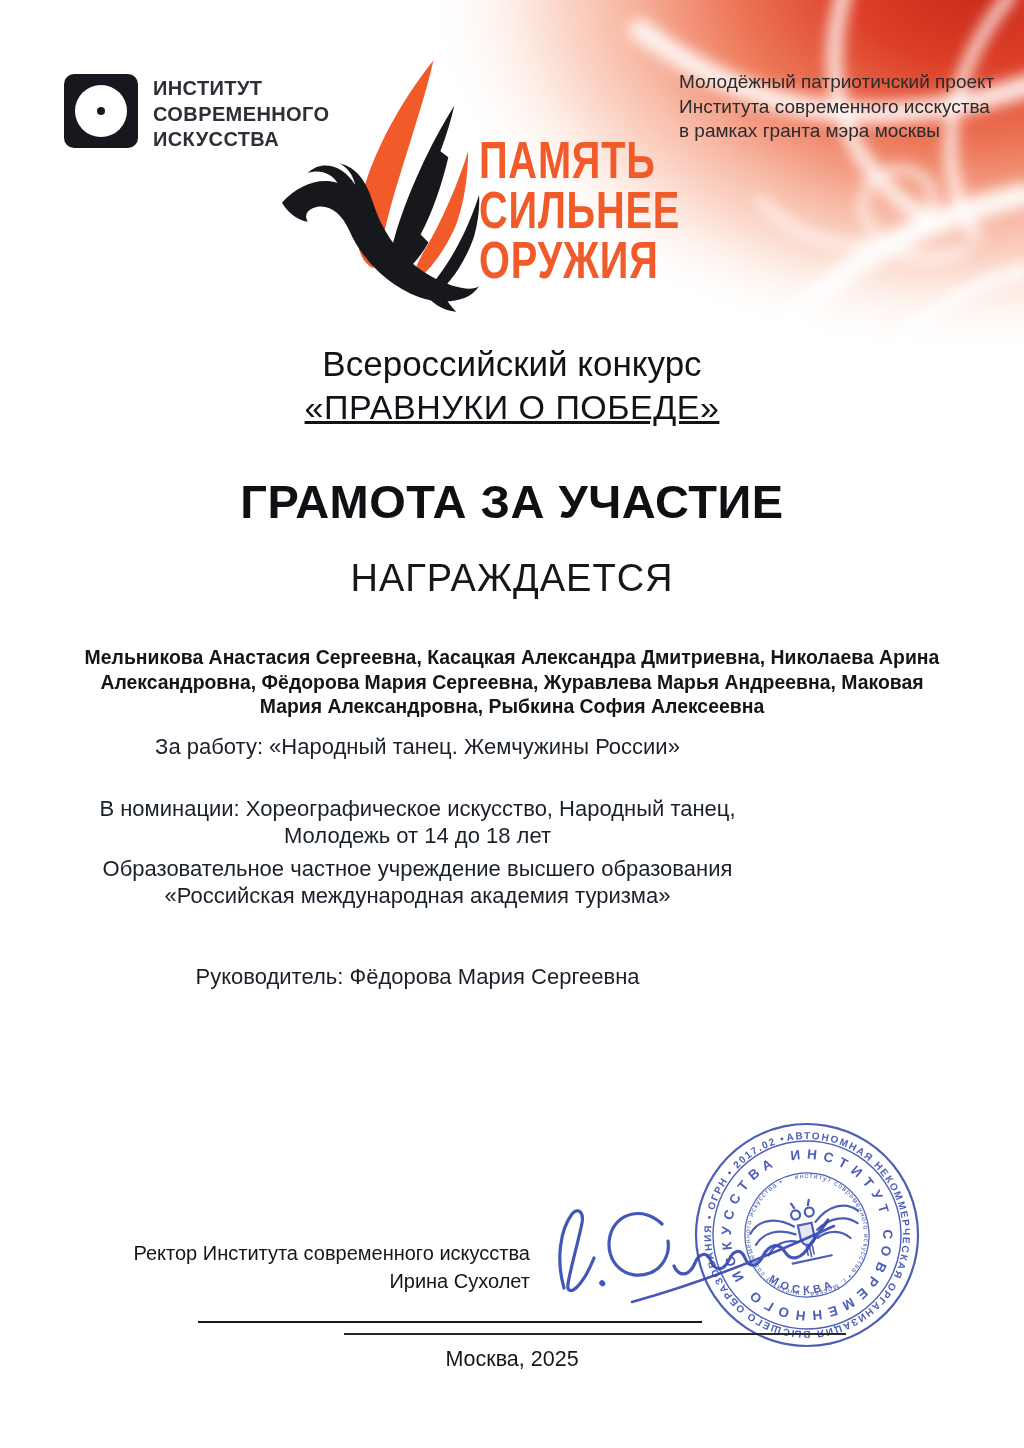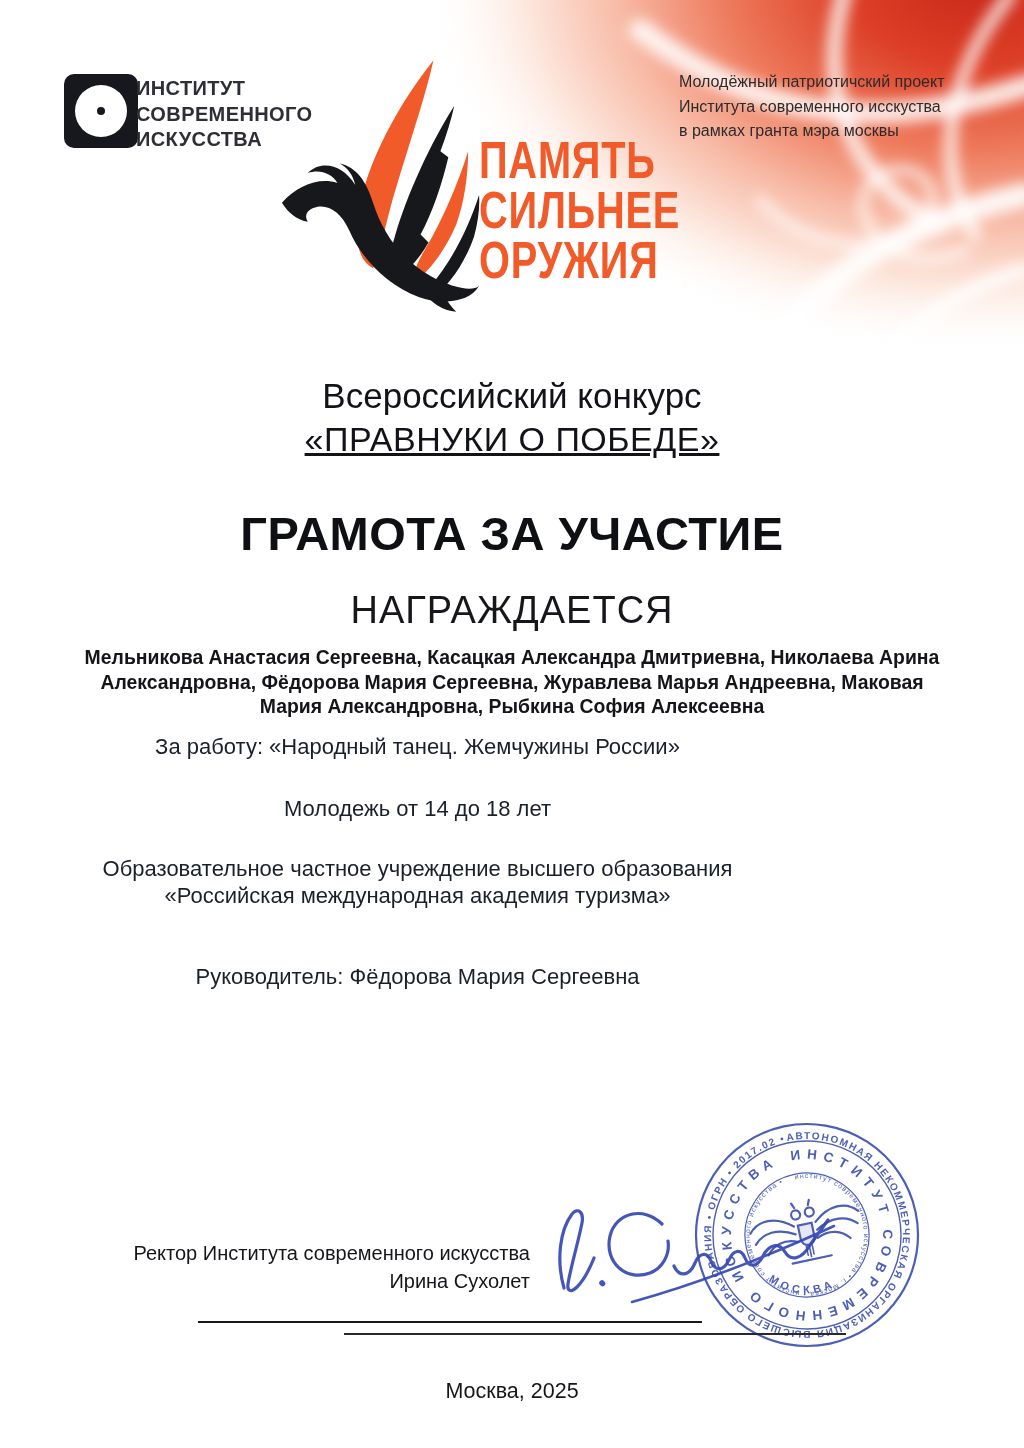--- a/index.html
+++ b/index.html
@@ -13,34 +13,34 @@
   }
   .abs { position:absolute; }
 
   
   .flare { position:absolute; top:0; right:0; width:1024px; height:470px; pointer-events:none; }
 
   
   .isa-logo { left:64px; top:74px; width:74px; height:74px; background:#17181d; border-radius:10px; }
   .isa-logo .circle { position:absolute; left:11px; top:11px; width:52px; height:52px; background:#fff; border-radius:50%; }
   .isa-logo .dot { position:absolute; left:33px; top:33px; width:8px; height:8px; background:#17181d; border-radius:50%; }
-  .isa-name { left:136px; top:76px; font-size:20px; font-weight:700; color:#2E2F36; line-height:25.5px; letter-spacing:0.4px; }
+  .isa-name { left:153px; top:76px; font-size:20px; font-weight:700; color:#2E2F36; line-height:25.5px; letter-spacing:0.4px; }
 
   
   .dove { left:274px; top:56px; width:208px; height:258px; }
 
   
   .brand { left:479px; top:136px; font-size:51px; line-height:50px; font-weight:700;
            color:#F15A29; letter-spacing:1px; transform:scaleX(0.78); transform-origin:left top; white-space:nowrap; }
 
   
-  .note { left:679px; top:70px; font-size:16px; line-height:24.5px; color:#2b2b2d; }
-
-  
-  .center { width:1024px; text-align:center;margin-top:32px; }
+  .note { left:679px; top:70px; font-size:19px; line-height:24.5px; color:#2b2b2d; }
+
+  
+  .center { width:1024px; text-align:center; }
   .contest1 { top:344px; font-size:35px; color:#121318; }
   .contest2 { top:388px; font-size:34px; color:#121318; letter-spacing:0.5px;text-decoration:underline; }
   .award    { top:474px; font-size:47px; font-weight:700; color:#0f1013; letter-spacing:0.5px; }
   .awarded  { top:557px; font-size:38px; color:#16171b; letter-spacing:1px; }
 
   .recipients { top:645px; left:52px; width:920px; text-align:center; font-size:20px; font-weight:700;
                 line-height:24.5px; color:#141519; transform:scaleX(0.97); transform-origin:center top; }
 
   .mid { width:835px; text-align:center; color:#1A202A; }
   .work      { top:734px; font-size:22px; }
@@ -122,20 +122,21 @@
 <div class="abs center awarded">НАГРАЖДАЕТСЯ</div>
 
 <div class="abs recipients">
   <div>Мельникова Анастасия Сергеевна, Касацкая Александра Дмитриевна, Николаева Арина</div>
   <div>Александровна, Фёдорова Мария Сергеевна, Журавлева Марья Андреевна, Маковая</div>
   <div>Мария Александровна, Рыбкина София Алексеевна</div>
 </div>
 
 <div class="abs mid work">За работу: «Народный танец. Жемчужины России»</div>
 <div class="abs mid nomination">
+  <div>В номинации: Хореографическое искусство, Народный танец,</div>
   <div>Молодежь от 14 до 18 лет</div>
 </div>
 <div class="abs mid organization">
   <div>Образовательное частное учреждение высшего образования</div>
   <div>«Российская международная академия туризма»</div>
 </div>
 <div class="abs mid supervisor">Руководитель: Фёдорова Мария Сергеевна</div>
 
 <div class="abs rector">
   <div>Ректор Института современного искусства</div>

